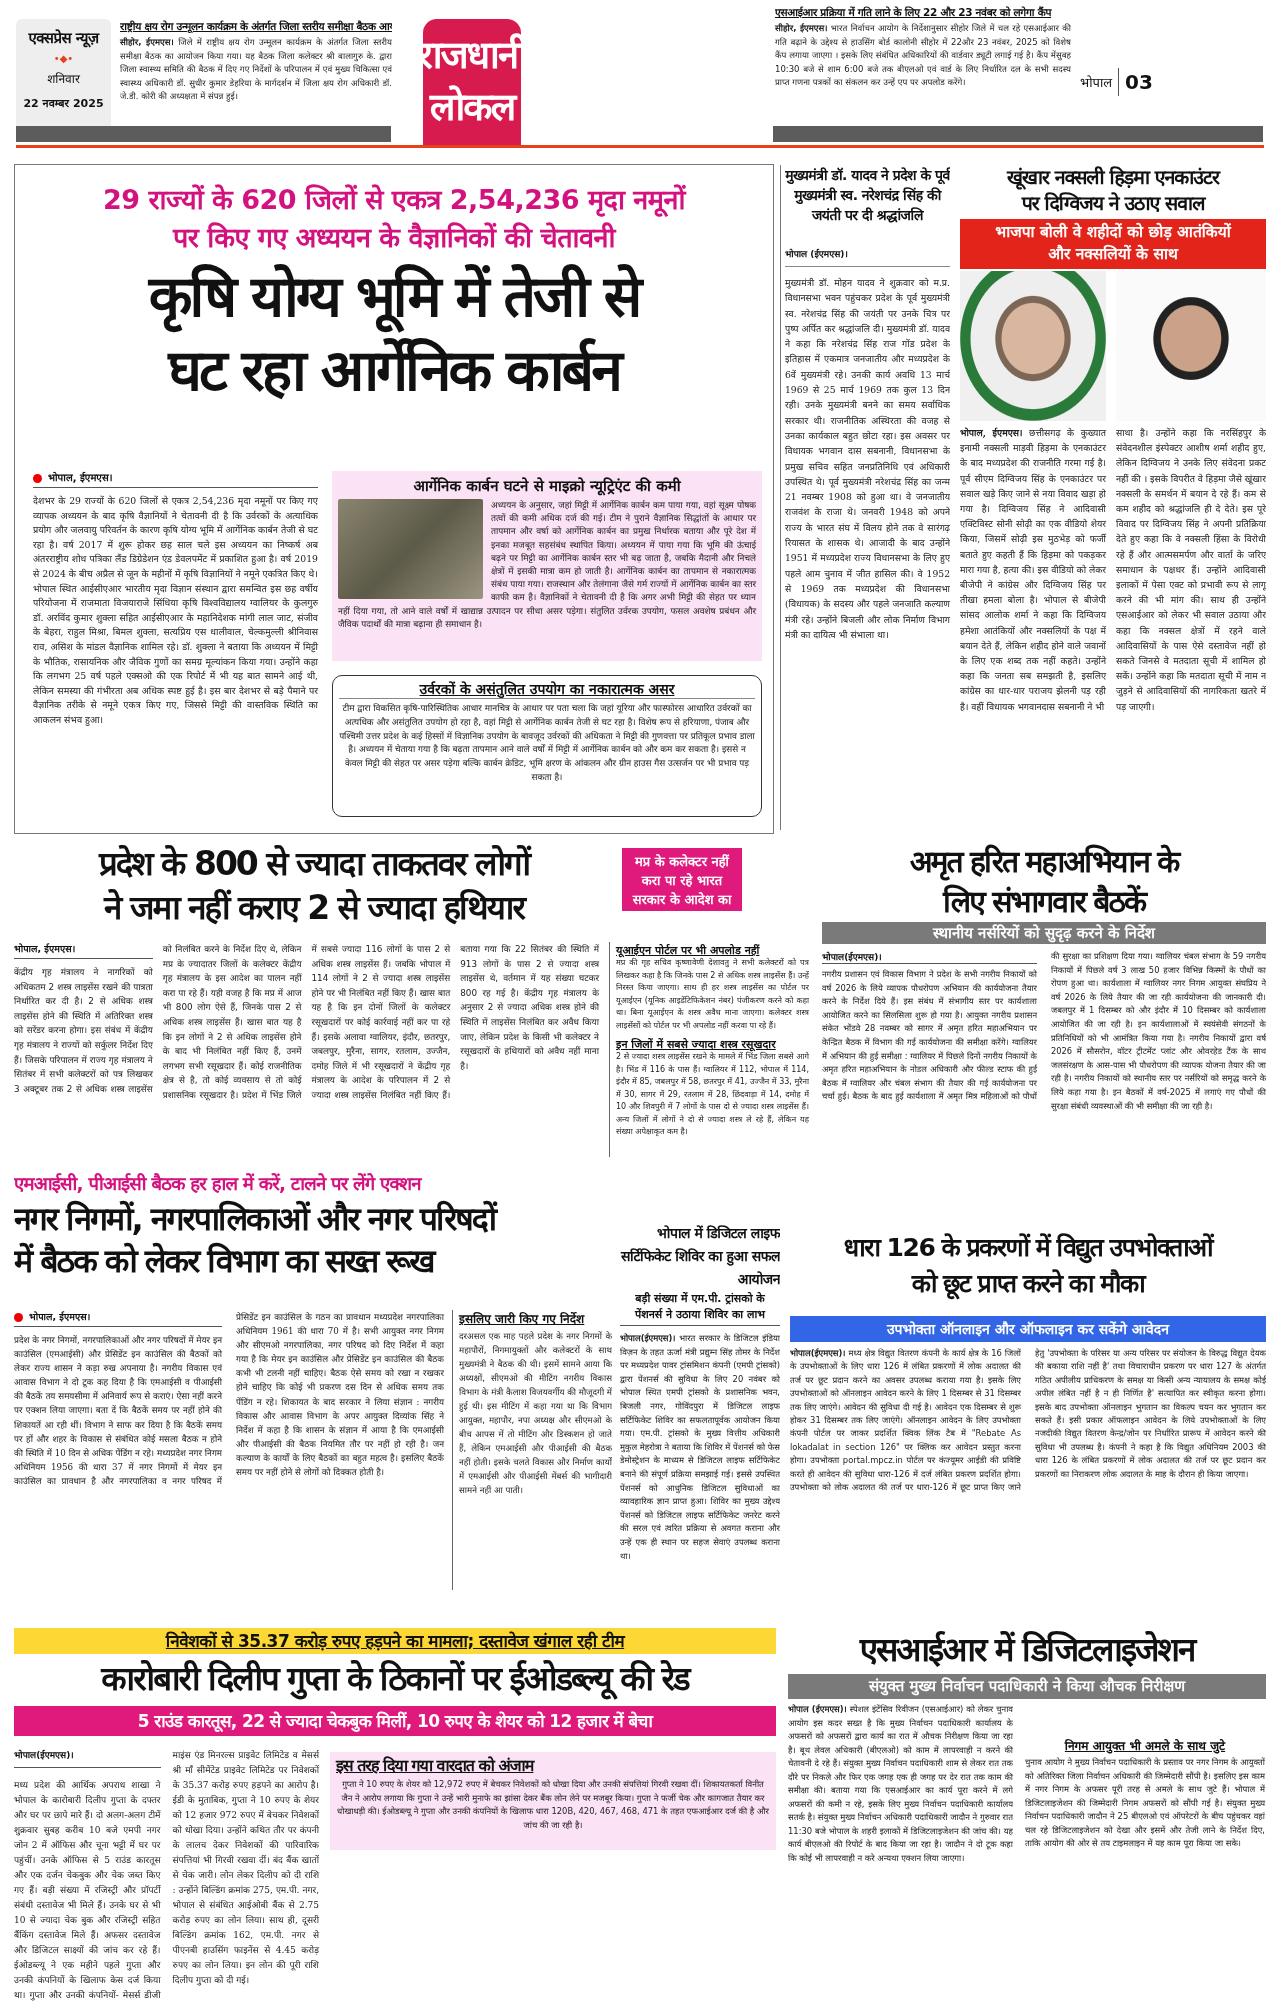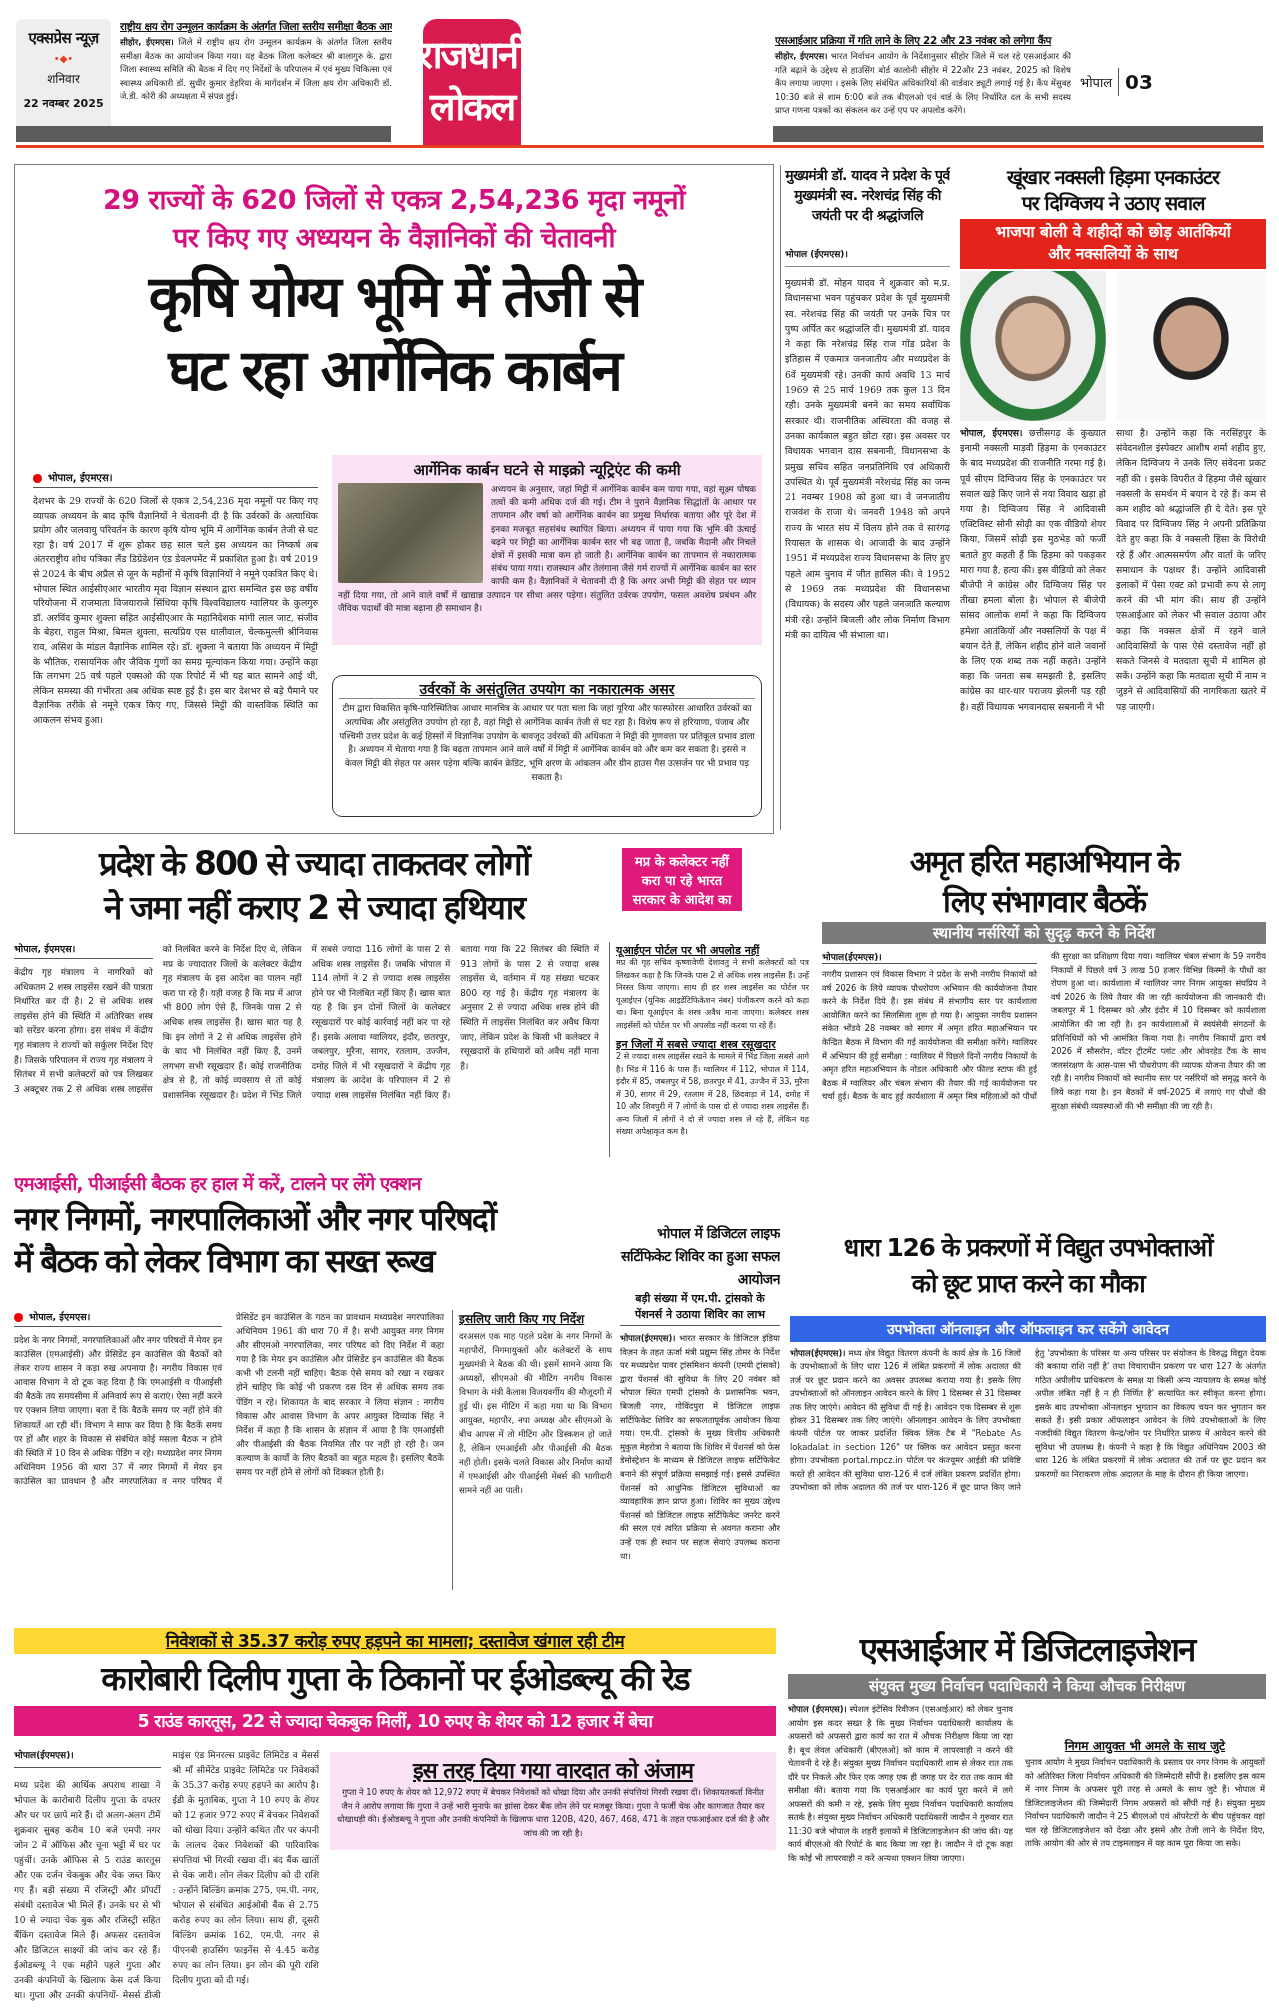--- a/index.html
+++ b/index.html
@@ -33,21 +33,21 @@
     <div style="font-weight:bold;font-size:10.5px;text-decoration:underline;letter-spacing:-0.3px;white-space:nowrap;overflow:hidden;">राष्ट्रीय क्षय रोग उन्मूलन कार्यक्रम के अंतर्गत जिला स्तरीय समीक्षा बैठक आयोजित</div>
     <div class="cond" style="font-size:8.5px;line-height:13.5px;margin-top:3px;"><b>सीहोर, ईएमएस।</b> <span>जिले में राष्ट्रीय क्षय रोग उन्मूलन कार्यक्रम के अंतर्गत जिला स्तरीय समीक्षा बैठक का आयोजन किया गया। यह बैठक जिला कलेक्टर श्री बालागुरु के. द्वारा जिला स्वास्थ्य समिति की बैठक में दिए गए निर्देशों के परिपालन में एवं मुख्य चिकित्सा एवं स्वास्थ्य अधिकारी डॉ. सुधीर कुमार डेहरिया के मार्गदर्शन में जिला क्षय रोग अधिकारी डॉ. जे.डी. कोरी की अध्यक्षता में संपन्न हुई।</span></div>
   </div>
   <div class="abs" style="left:16px;top:126px;width:375px;height:16px;background:#5c5c5c;"></div>
 
   <div class="abs" style="left:423px;top:19px;width:98px;height:128px;background:#d81b4f;border-radius:14px 14px 0 0;color:#fff;text-align:center;">
     <div style="font-weight:bold;font-size:38px;line-height:52px;margin-top:10px;letter-spacing:-2px;white-space:nowrap;margin-left:-20px;margin-right:-20px;">राजधानी</div>
     <div style="font-weight:bold;font-size:38px;line-height:52px;letter-spacing:-2px;">लोकल</div>
   </div>
 
-  <div class="abs" style="left:775px;top:33px;width:296px;">
+  <div class="abs" style="left:775px;top:5px;width:296px;">
     <div style="font-weight:bold;font-size:10.5px;text-decoration:underline;letter-spacing:-0.3px;white-space:nowrap;overflow:hidden;">एसआईआर प्रक्रिया में गति लाने के लिए 22 और 23 नवंबर को लगेगा कैंप</div>
     <div class="cond" style="font-size:8.5px;line-height:13.5px;margin-top:3px;"><b>सीहोर, ईएमएस।</b> <span>भारत निर्वाचन आयोग के निर्देशानुसार सीहोर जिले में चल रहे एसआईआर की गति बढ़ाने के उद्देश्य से हाउसिंग बोर्ड कालोनी सीहोर में 22और 23 नवंबर, 2025 को विशेष कैंप लगाया जाएगा । इसके लिए संबंधित अधिकारियों की वार्डवार ड्यूटी लगाई गई है। कैंप मेंसुबह 10:30 बजे से शाम 6:00 बजे तक बीएलओ एवं वार्ड के लिए निर्धारित दल के सभी सदस्य प्राप्त गणना पत्रकों का संकलन कर उन्हें एप पर अपलोड करेंगे।</span></div>
   </div>
   <div class="abs" style="left:773px;top:126px;width:490px;height:16px;background:#5c5c5c;"></div>
   <div class="abs" style="left:1080px;top:68px;font-size:13px;display:flex;align-items:center;gap:6px;">
     <span>भोपाल</span>
     <span style="width:1px;height:28px;background:#555;display:inline-block;"></span>
     <b style="font-size:20px;">03</b>
   </div>
   <div class="abs" style="left:16px;top:145px;width:1248px;height:3px;background:#e8401c;"></div>
@@ -62,21 +62,21 @@
     <div>कृषि योग्य भूमि में तेजी से</div>
     <div>घट रहा आर्गेनिक कार्बन</div>
   </div>
   <div class="abs" style="left:18px;top:305px;width:285px;">
     <div class="dateline"><span class="dot"></span><span>भोपाल, ईएमएस।</span></div>
     <div class="body-text" style="font-size:9.3px;line-height:14.6px;">
       <p>देशभर के 29 राज्यों के 620 जिलों से एकत्र 2,54,236 मृदा नमूनों पर किए गए व्यापक अध्ययन के बाद कृषि वैज्ञानियों ने चेतावनी दी है कि उर्वरकों के अत्याधिक प्रयोग और जलवायु परिवर्तन के कारण कृषि योग्य भूमि में आर्गेनिक कार्बन तेजी से घट रहा है। वर्ष 2017 में शुरू होकर छह साल चले इस अध्ययन का निष्कर्ष अब अंतरराष्ट्रीय शोध पत्रिका लैंड डिग्रेडेशन एंड डेवलपमेंट में प्रकाशित हुआ है। वर्ष 2019 से 2024 के बीच अप्रैल से जून के महीनों में कृषि विज्ञानियों ने नमूने एकत्रित किए थे।</p>
       <p>भोपाल स्थित आईसीएआर भारतीय मृदा विज्ञान संस्थान द्वारा समन्वित इस छह वर्षीय परियोजना में राजमाता विजयाराजे सिंधिया कृषि विश्वविद्यालय ग्वालियर के कुलगुरु डॉ. अरविंद कुमार शुक्ला सहित आईसीएआर के महानिदेशक मांगी लाल जाट, संजीव के बेहरा, राहुल मिश्रा, बिमल शुक्ला, सत्यप्रिय एस धालीवाल, चेल्कमुल्ली श्रीनिवास राव, असिश के मांडल वैज्ञानिक शामिल रहे। डॉ. शुक्ला ने बताया कि अध्ययन में मिट्टी के भौतिक, रासायनिक और जैविक गुणों का समग्र मूल्यांकन किया गया। उन्होंने कहा कि लगभग 25 वर्ष पहले एक्सओ की एक रिपोर्ट में भी यह बात सामने आई थी, लेकिन समस्या की गंभीरता अब अधिक स्पष्ट हुई है। इस बार देशभर से बड़े पैमाने पर वैज्ञानिक तरीके से नमूने एकत्र किए गए, जिससे मिट्टी की वास्तविक स्थिति का आकलन संभव हुआ।</p>
     </div>
   </div>
-  <div class="abs" style="left:317px;top:290px;width:430px;height:190px;background:#fbe3f5;padding:4px 6px;overflow:hidden;">
+  <div class="abs" style="left:317px;top:306px;width:430px;height:190px;background:#fbe3f5;padding:4px 6px;overflow:hidden;">
     <div style="text-align:center;font-weight:bold;font-size:15px;margin-bottom:4px;">आर्गेनिक कार्बन घटने से माइक्रो न्यूट्रिएंट की कमी</div>
     <div class="photo" style="float:left;width:145px;height:100px;margin-right:8px;border-radius:2px;"></div>
     <div class="cond" style="font-size:8.8px;line-height:13.2px;">अध्ययन के अनुसार, जहां मिट्टी में आर्गेनिक कार्बन कम पाया गया, वहां सूक्ष्म पोषक तत्वों की कमी अधिक दर्ज की गई। टीम ने पुराने वैज्ञानिक सिद्धांतों के आधार पर तापमान और वर्षा को आर्गेनिक कार्बन का प्रमुख निर्धारक बताया और पूरे देश में इनका मजबूत सहसंबंध स्थापित किया। अध्ययन में पाया गया कि भूमि की ऊंचाई बढ़ने पर मिट्टी का आर्गेनिक कार्बन स्तर भी बढ़ जाता है, जबकि मैदानी और निचले क्षेत्रों में इसकी मात्रा कम हो जाती है। आर्गेनिक कार्बन का तापमान से नकारात्मक संबंध पाया गया। राजस्थान और तेलंगाना जैसे गर्म राज्यों में आर्गेनिक कार्बन का स्तर काफी कम है। वैज्ञानिकों ने चेतावनी दी है कि अगर अभी मिट्टी की सेहत पर ध्यान नहीं दिया गया, तो आने वाले वर्षों में खाद्यान्न उत्पादन पर सीधा असर पड़ेगा। संतुलित उर्वरक उपयोग, फसल अवशेष प्रबंधन और जैविक पदार्थों की मात्रा बढ़ाना ही समाधान है।</div>
   </div>
   <div class="abs" style="left:317px;top:510px;width:430px;height:142px;border:1.5px solid #333;border-radius:10px;padding:3px 6px;overflow:hidden;">
     <div class="sub-u" style="font-size:14px;border-bottom:1px solid #888;">उर्वरकों के असंतुलित उपयोग का नकारात्मक असर</div>
     <div class="cond" style="text-align:center;font-size:8.8px;line-height:13.8px;margin-top:3px;">टीम द्वारा विकसित कृषि-पारिस्थितिक आधार मानचित्र के आधार पर पता चला कि जहां यूरिया और फास्फोरस आधारित उर्वरकों का अत्यधिक और असंतुलित उपयोग हो रहा है, वहां मिट्टी से आर्गेनिक कार्बन तेजी से घट रहा है। विशेष रूप से हरियाणा, पंजाब और पश्चिमी उत्तर प्रदेश के कई हिस्सों में विज्ञानिक उपयोग के बावजूद उर्वरकों की अधिकता ने मिट्टी की गुणवत्ता पर प्रतिकूल प्रभाव डाला है। अध्ययन में चेताया गया है कि बढ़ता तापमान आने वाले वर्षों में मिट्टी में आर्गेनिक कार्बन को और कम कर सकता है। इससे न केवल मिट्टी की सेहत पर असर पड़ेगा बल्कि कार्बन क्रेडिट, भूमि क्षरण के आंकलन और ग्रीन हाउस गैस उत्सर्जन पर भी प्रभाव पड़ सकता है।</div>
   </div>
 </div>
 
@@ -177,21 +177,21 @@
   <div style="background:#fdd835;text-align:center;font-weight:bold;font-size:17px;line-height:26px;text-decoration:underline;letter-spacing:-0.5px;">निवेशकों से 35.37 करोड़ रुपए हड़पने का मामला; दस्तावेज खंगाल रही टीम</div>
   <div class="hl" style="font-size:33px;line-height:50px;letter-spacing:-2px;">कारोबारी दिलीप गुप्ता के ठिकानों पर ईओडब्ल्यू की रेड</div>
   <div style="background:#e0197d;color:#fff;text-align:center;font-weight:bold;font-size:17px;line-height:30px;letter-spacing:-0.6px;margin-top:2px;">5 राउंड कारतूस, 22 से ज्यादा चेकबुक मिलीं, 10 रुपए के शेयर को 12 हजार में बेचा</div>
   <div style="position:absolute;left:0;top:120px;width:305px;">
     <div class="cols2" style="column-gap:12px;">
       <div style="font-weight:bold;font-size:9px;border-bottom:1px solid #555;padding-bottom:6px;margin-bottom:10px;">भोपाल(ईएमएस)।</div>
       <div class="body-text" style="font-size:9px;line-height:15px;">मध्य प्रदेश की आर्थिक अपराध शाखा ने भोपाल के कारोबारी दिलीप गुप्ता के दफ्तर और घर पर छापे मारे हैं। दो अलग-अलग टीमें शुक्रवार सुबह करीब 10 बजे एमपी नगर जोन 2 में ऑफिस और चूना भट्टी में घर पर पहुंचीं। उनके ऑफिस से 5 राउंड कारतूस और एक दर्जन चेकबुक और चेक जब्त किए गए हैं। बड़ी संख्या में रजिस्ट्री और प्रॉपर्टी संबंधी दस्तावेज भी मिले हैं। उनके घर से भी 10 से ज्यादा चेक बुक और रजिस्ट्री सहित बैंकिंग दस्तावेज मिले हैं। अफसर दस्तावेज और डिजिटल साक्ष्यों की जांच कर रहे हैं। ईओडब्ल्यू ने एक महीने पहले गुप्ता और उनकी कंपनियों के खिलाफ केस दर्ज किया था। गुप्ता और उनकी कंपनियों- मेसर्स डीजी माइंस एंड मिनरल्स प्राइवेट लिमिटेड व मेसर्स श्री माँ सीमेंटेड प्राइवेट लिमिटेड पर निवेशकों के 35.37 करोड़ रुपए हड़पने का आरोप है। ईडी के मुताबिक, गुप्ता ने 10 रुपए के शेयर को 12 हजार 972 रुपए में बेचकर निवेशकों को धोखा दिया। उन्होंने कथित तौर पर कंपनी के लालच देकर निवेशकों की पारिवारिक संपत्तियां भी गिरवी रखवा दीं। बंद बैंक खातों से चेक जारी। लोन लेकर दिलीप को दी राशि : उन्होंने बिल्डिंग क्रमांक 275, एम.पी. नगर, भोपाल से संबंधित आईओबी बैंक से 2.75 करोड़ रुपए का लोन लिया। साथ ही, दूसरी बिल्डिंग क्रमांक 162, एम.पी. नगर से पीएनबी हाउसिंग फाइनेंस से 4.45 करोड़ रुपए का लोन लिया। इन लोन की पूरी राशि दिलीप गुप्ता को दी गई।</div>
     </div>
   </div>
   <div style="position:absolute;left:316px;top:124px;width:446px;height:98px;background:#fbe3f5;padding:2px 6px;overflow:hidden;">
-    <div style="font-weight:bold;font-size:22px;text-align:center;text-decoration:underline;letter-spacing:-1px;">इस तरह दिया गया वारदात को अंजाम</div>
+    <div style="font-weight:bold;font-size:16px;text-align:left;text-decoration:underline;letter-spacing:-1px;">इस तरह दिया गया वारदात को अंजाम</div>
     <div class="cond" style="text-align:center;font-size:8.4px;line-height:13.5px;margin-top:2px;">गुप्ता ने 10 रुपए के शेयर को 12,972 रुपए में बेचकर निवेशकों को धोखा दिया और उनकी संपत्तियां गिरवी रखवा दीं। शिकायतकर्ता विनीत जैन ने आरोप लगाया कि गुप्ता ने उन्हें भारी मुनाफे का झांसा देकर बैंक लोन लेने पर मजबूर किया। गुप्ता ने फर्जी चेक और कागजात तैयार कर धोखाधड़ी की। ईओडब्ल्यू ने गुप्ता और उनकी कंपनियों के खिलाफ धारा 120B, 420, 467, 468, 471 के तहत एफआईआर दर्ज की है और जांच की जा रही है।</div>
   </div>
   <div style="position:absolute;left:316px;top:230px;width:446px;">
     <div class="cols3" style="column-gap:12px;">
       <div class="body-text" style="font-size:9px;line-height:15px;height:150px;"></div>
     </div>
   </div>
 </div>
 
 <div class="abs" style="left:788px;top:1628px;width:478px;height:380px;overflow:hidden;">

